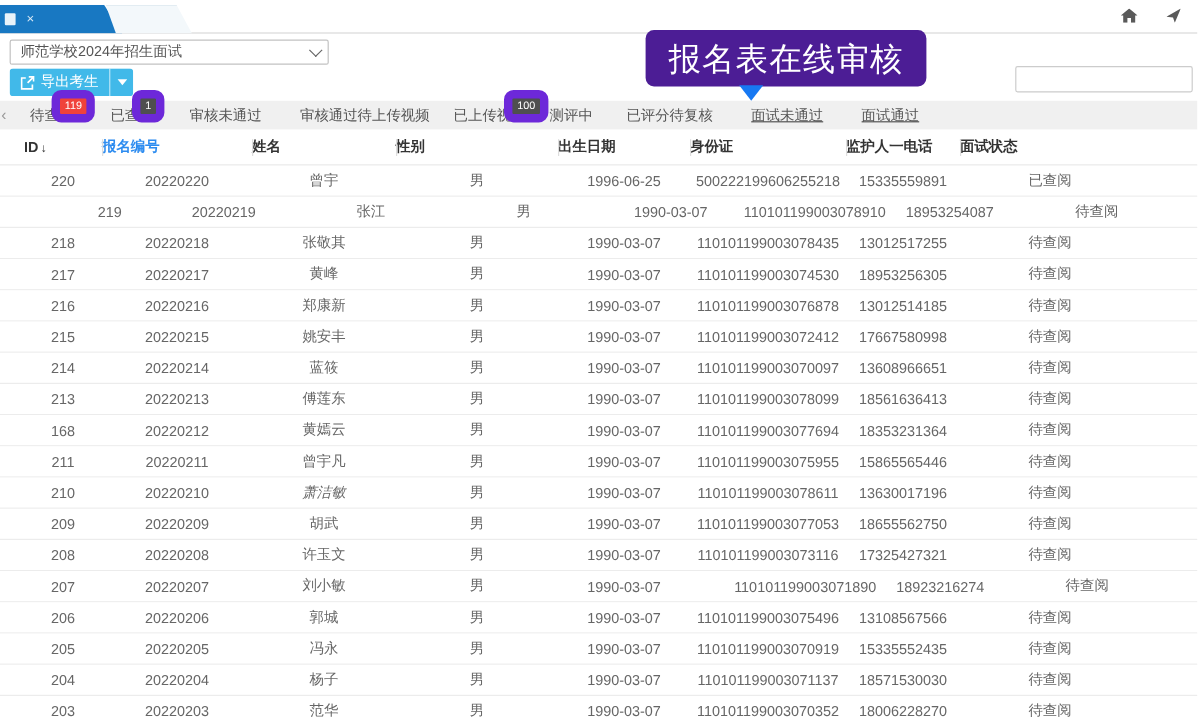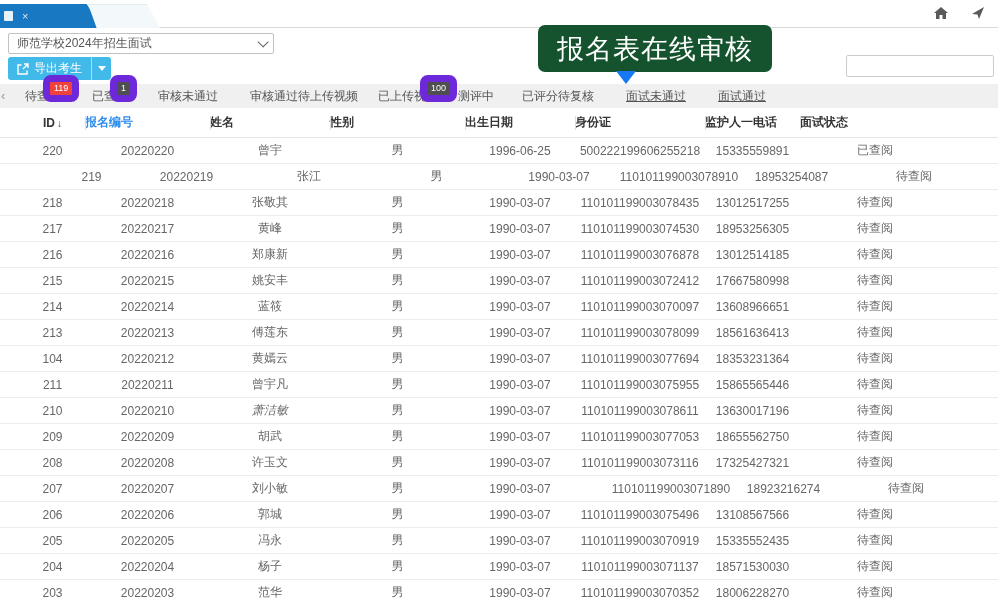--- a/index.html
+++ b/index.html
@@ -48,35 +48,35 @@
   .ftab { position:absolute; top:0; height:24px; line-height:24px; font-size:12px; color:#555;
     cursor:pointer; white-space:nowrap; }
   .ftab.u { text-decoration:underline; }
   .badge { position:absolute; top:-9px; font-size:9px; line-height:1; color:#fff;
     border-radius:8px; padding:2px 4px; border:7px solid #6d28d9; }
   .badge.red  { background:#f0423b; }
   .badge.dark { background:#4f4f4f; }
 
   
   .tooltip { position:absolute; left:538px; top:25px; width:234px; height:47px; z-index:60;
-    background:#14532d; border-radius:7px; color:#fff; font-size:27px; font-weight:500;
+    background:#4c1d95; border-radius:7px; color:#fff; font-size:27px; font-weight:500;
     display:flex; align-items:center; justify-content:center; letter-spacing:1px; }
   .tooltip .arrow { position:absolute; left:78px; bottom:-12px; width:0; height:0;
     border-left:10px solid transparent; border-right:10px solid transparent;
     border-top:13px solid #1778f2; }
 
   
   .grid { position:absolute; left:0; top:108px; width:998px; }
   .thead { display:flex; height:30px; align-items:center; background:#fff;
     border-bottom:1px solid #e4e4e4; font-size:12px; font-weight:bold; color:#333; }
   .th { position:relative; }
   .th.sep::before { content:""; position:absolute; left:0; top:50%; transform:translateY(-50%);
     width:1px; height:14px; background:#ddd; }
   .th.link { color:#2d8cf0; }
-  .th.idcol { text-align:center; padding-left:20px; }
+  .th.idcol { text-align:left; padding-left:20px; }
   .sort-arrow { font-size:10px; color:#333; margin-left:2px; }
   .tr { display:flex; height:26px; align-items:center; border-bottom:1px solid #ececec;
     font-size:12px; color:#666; background:#fff; }
   .td { text-align:center; overflow:hidden; white-space:nowrap; }
   .td.idcol { text-align:center; padding-left:20px; }
 </style>
 </head>
 <body>
 
 <div class="screen">
@@ -223,21 +223,21 @@
           <div class="td idcol" style="width: 85px;">213</div>
           <div class="td" style="width: 125px;">20220213</div>
           <div class="td" style="width: 120px;">傅莲东</div>
           <div class="td" style="width: 135px;">男</div>
           <div class="td" style="width: 110px;">1990-03-07</div>
           <div class="td" style="width: 130px;">110101199003078099</div>
           <div class="td" style="width: 95px;">18561636413</div>
           <div class="td" style="width: 150px;">待查阅</div>
         </div>
         <div class="tr">
-          <div class="td idcol" style="width: 85px;">104</div>
+          <div class="td idcol" style="width: 85px;">168</div>
           <div class="td" style="width: 125px;">20220212</div>
           <div class="td" style="width: 120px;">黄嫣云</div>
           <div class="td" style="width: 135px;">男</div>
           <div class="td" style="width: 110px;">1990-03-07</div>
           <div class="td" style="width: 130px;">110101199003077694</div>
           <div class="td" style="width: 95px;">18353231364</div>
           <div class="td" style="width: 150px;">待查阅</div>
         </div>
         <div class="tr">
           <div class="td idcol" style="width: 85px;">211</div>

